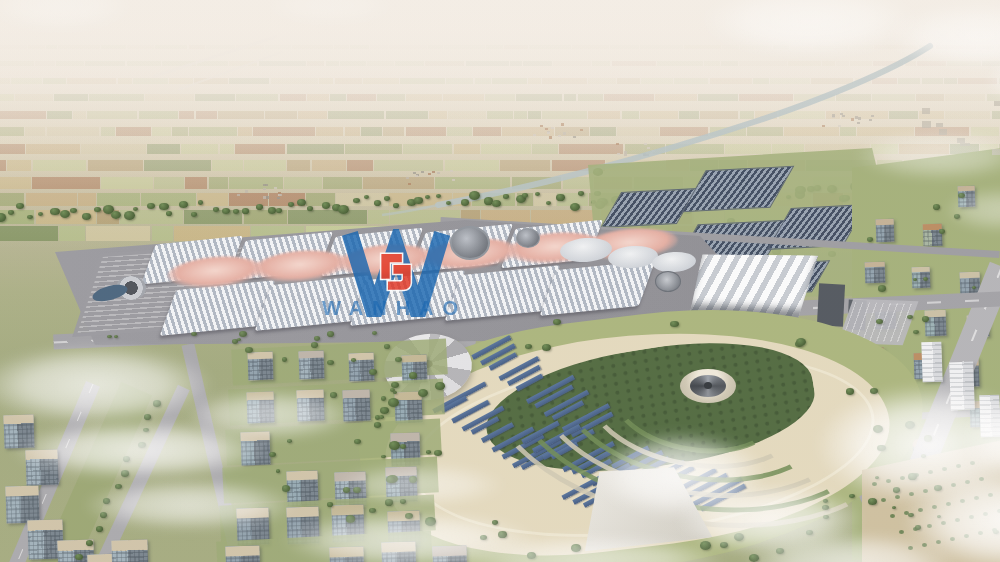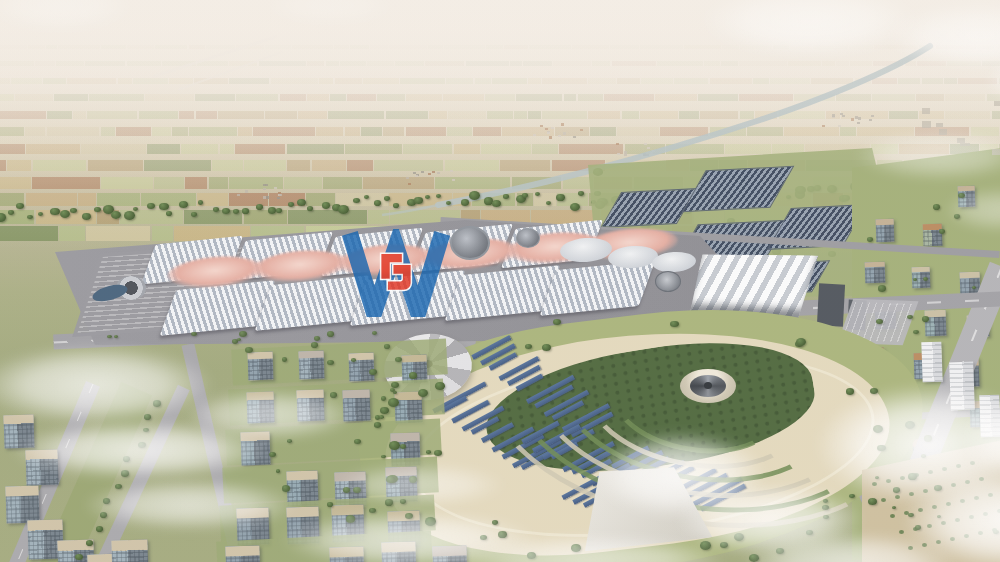--- a/index.html
+++ b/index.html
@@ -1056,14 +1056,15 @@
   <div class="layer top-haze"></div>
 
   <div class="watermark">
     <svg class="wm-logo" viewBox="0 0 100 80" aria-label="WANHAO">
       <path d="M8,4 L30,76 L50,16 L70,76 L92,4" fill="none" stroke="#1b67b0" stroke-width="15" stroke-linejoin="miter"></path>
       <g>
         <path d="M36,22 h20 v9 h-11 v15 h-9 z" fill="#e23523" stroke="#ffffff" stroke-width="1.4"></path>
         <path d="M47,32 h17 v17 a7,7 0 0 1 -7,7 h-15 v-9 h12 a1.6,1.6 0 0 0 1.6,-1.6 v-4 h-8.6 z" fill="#e23523" stroke="#ffffff" stroke-width="1.4"></path>
       </g>
     </svg>
+    <div class="wm-sub">WANHAO</div>
   </div>
 </div>
 
 </body></html>

